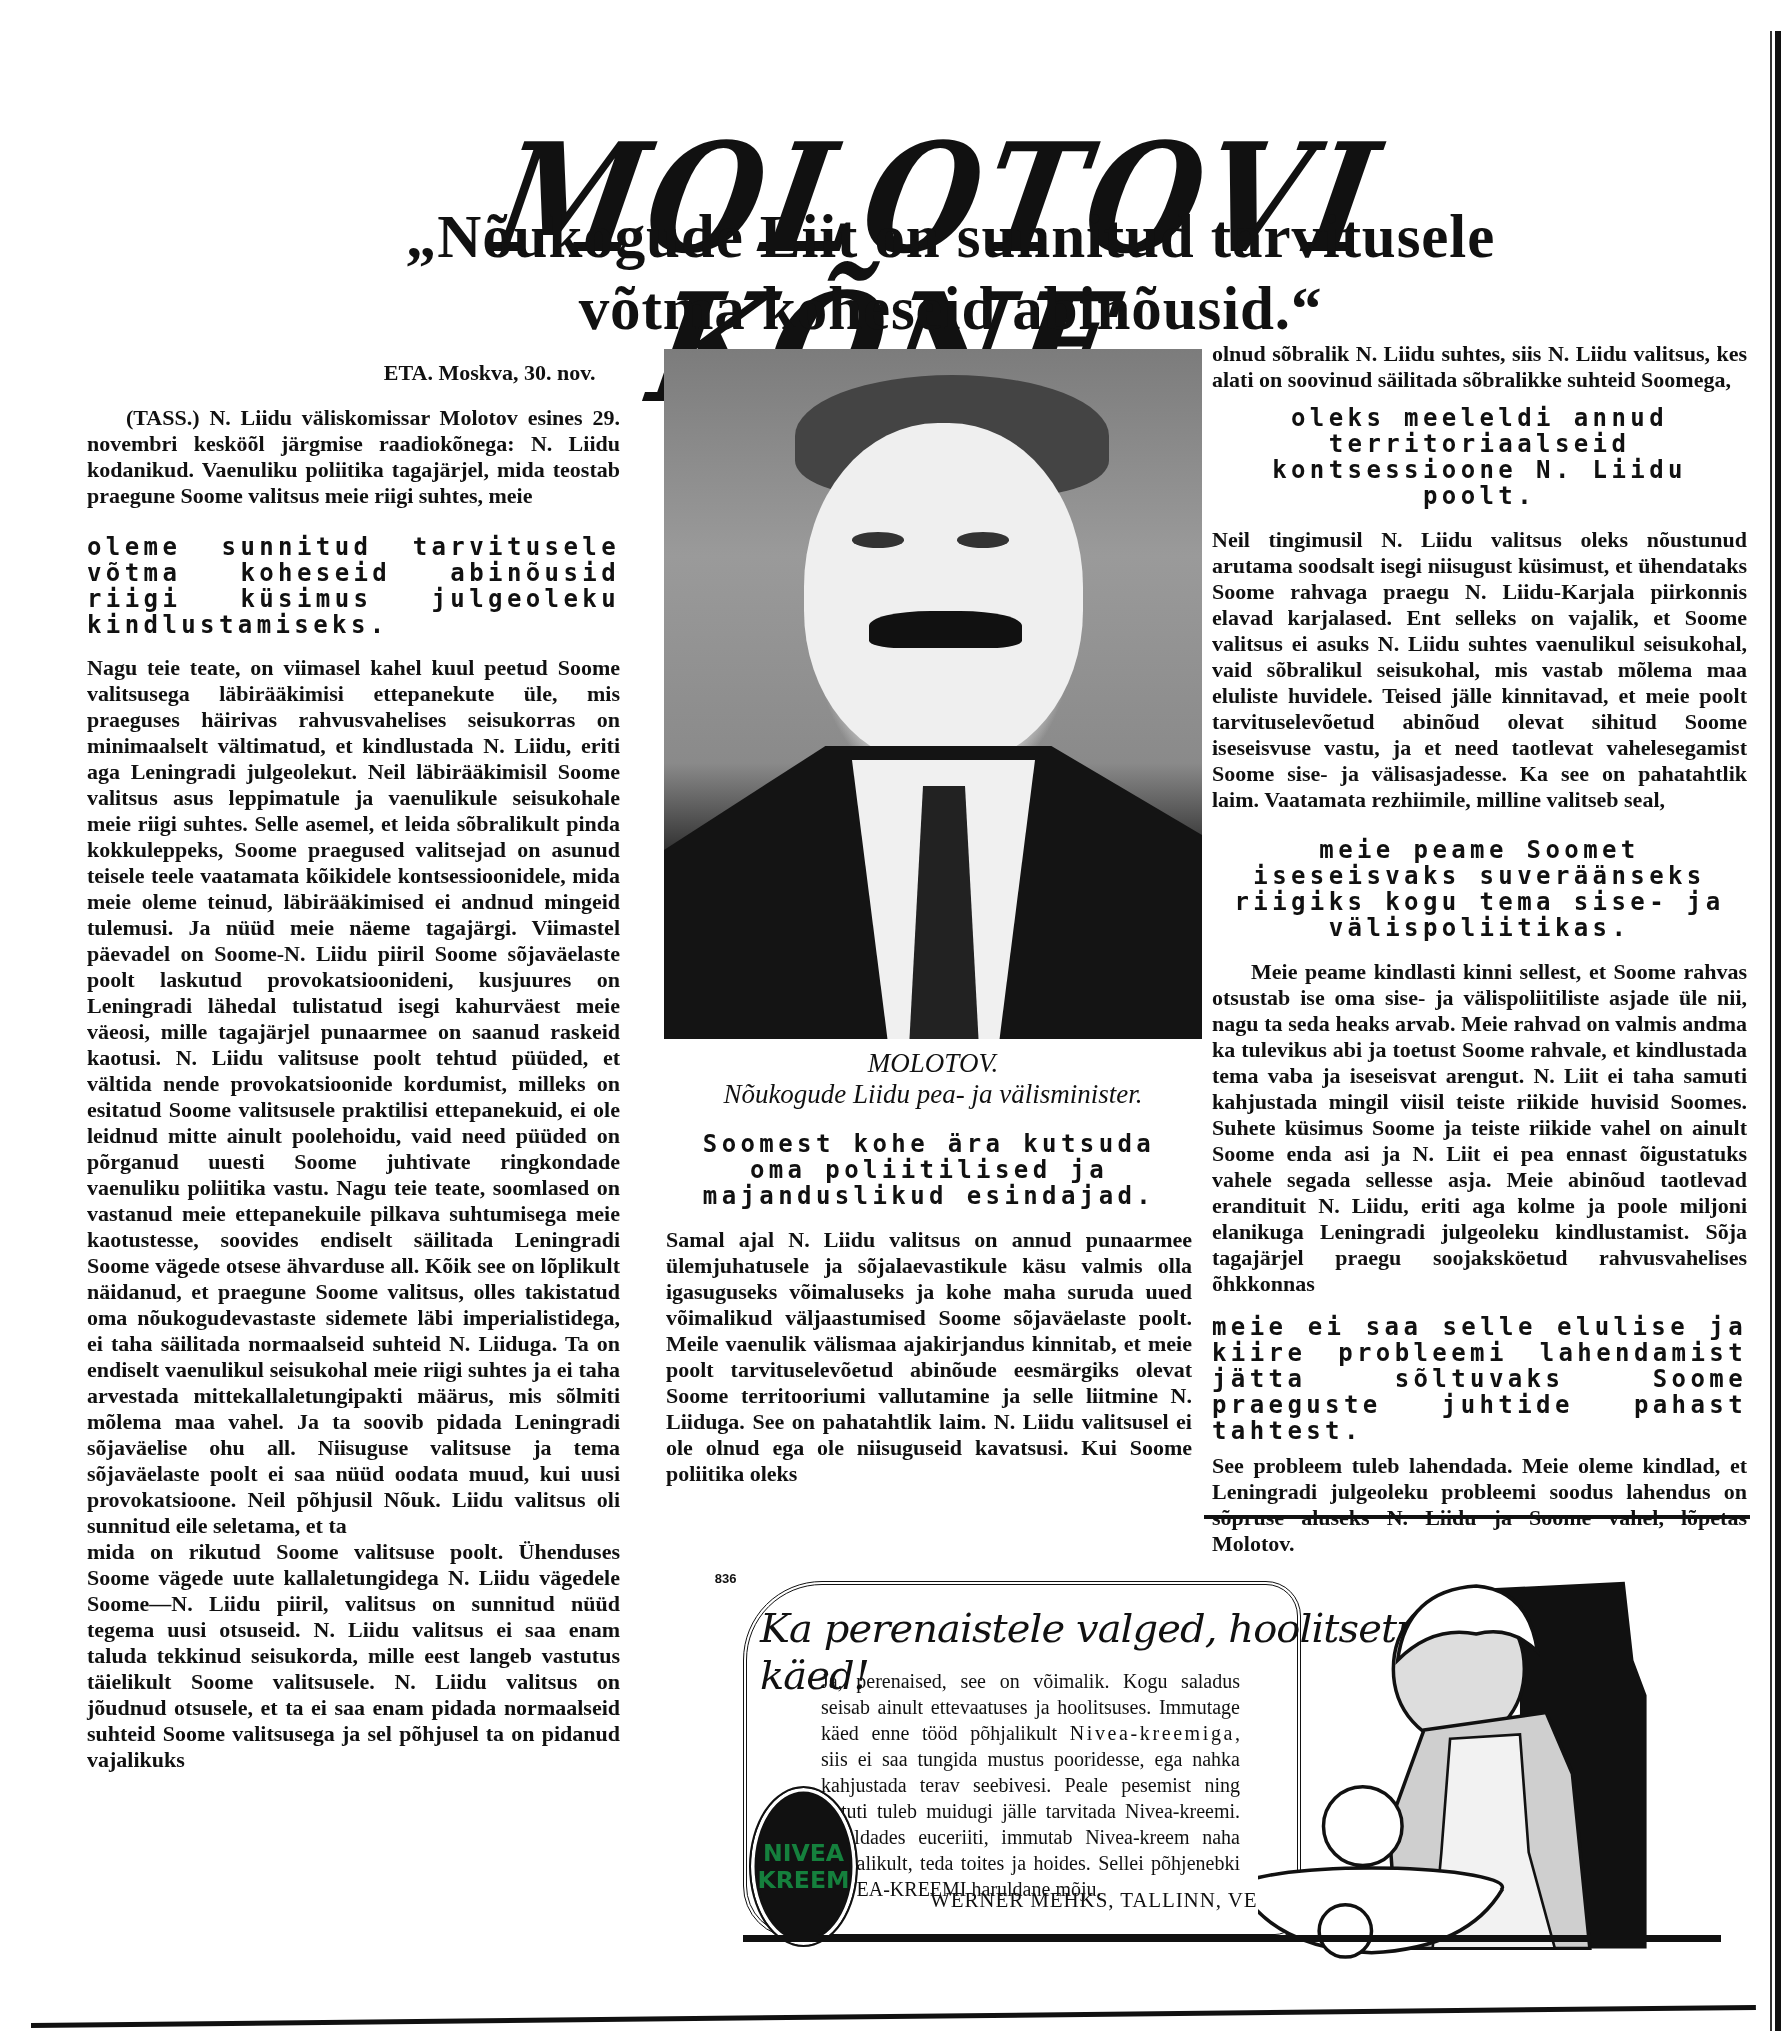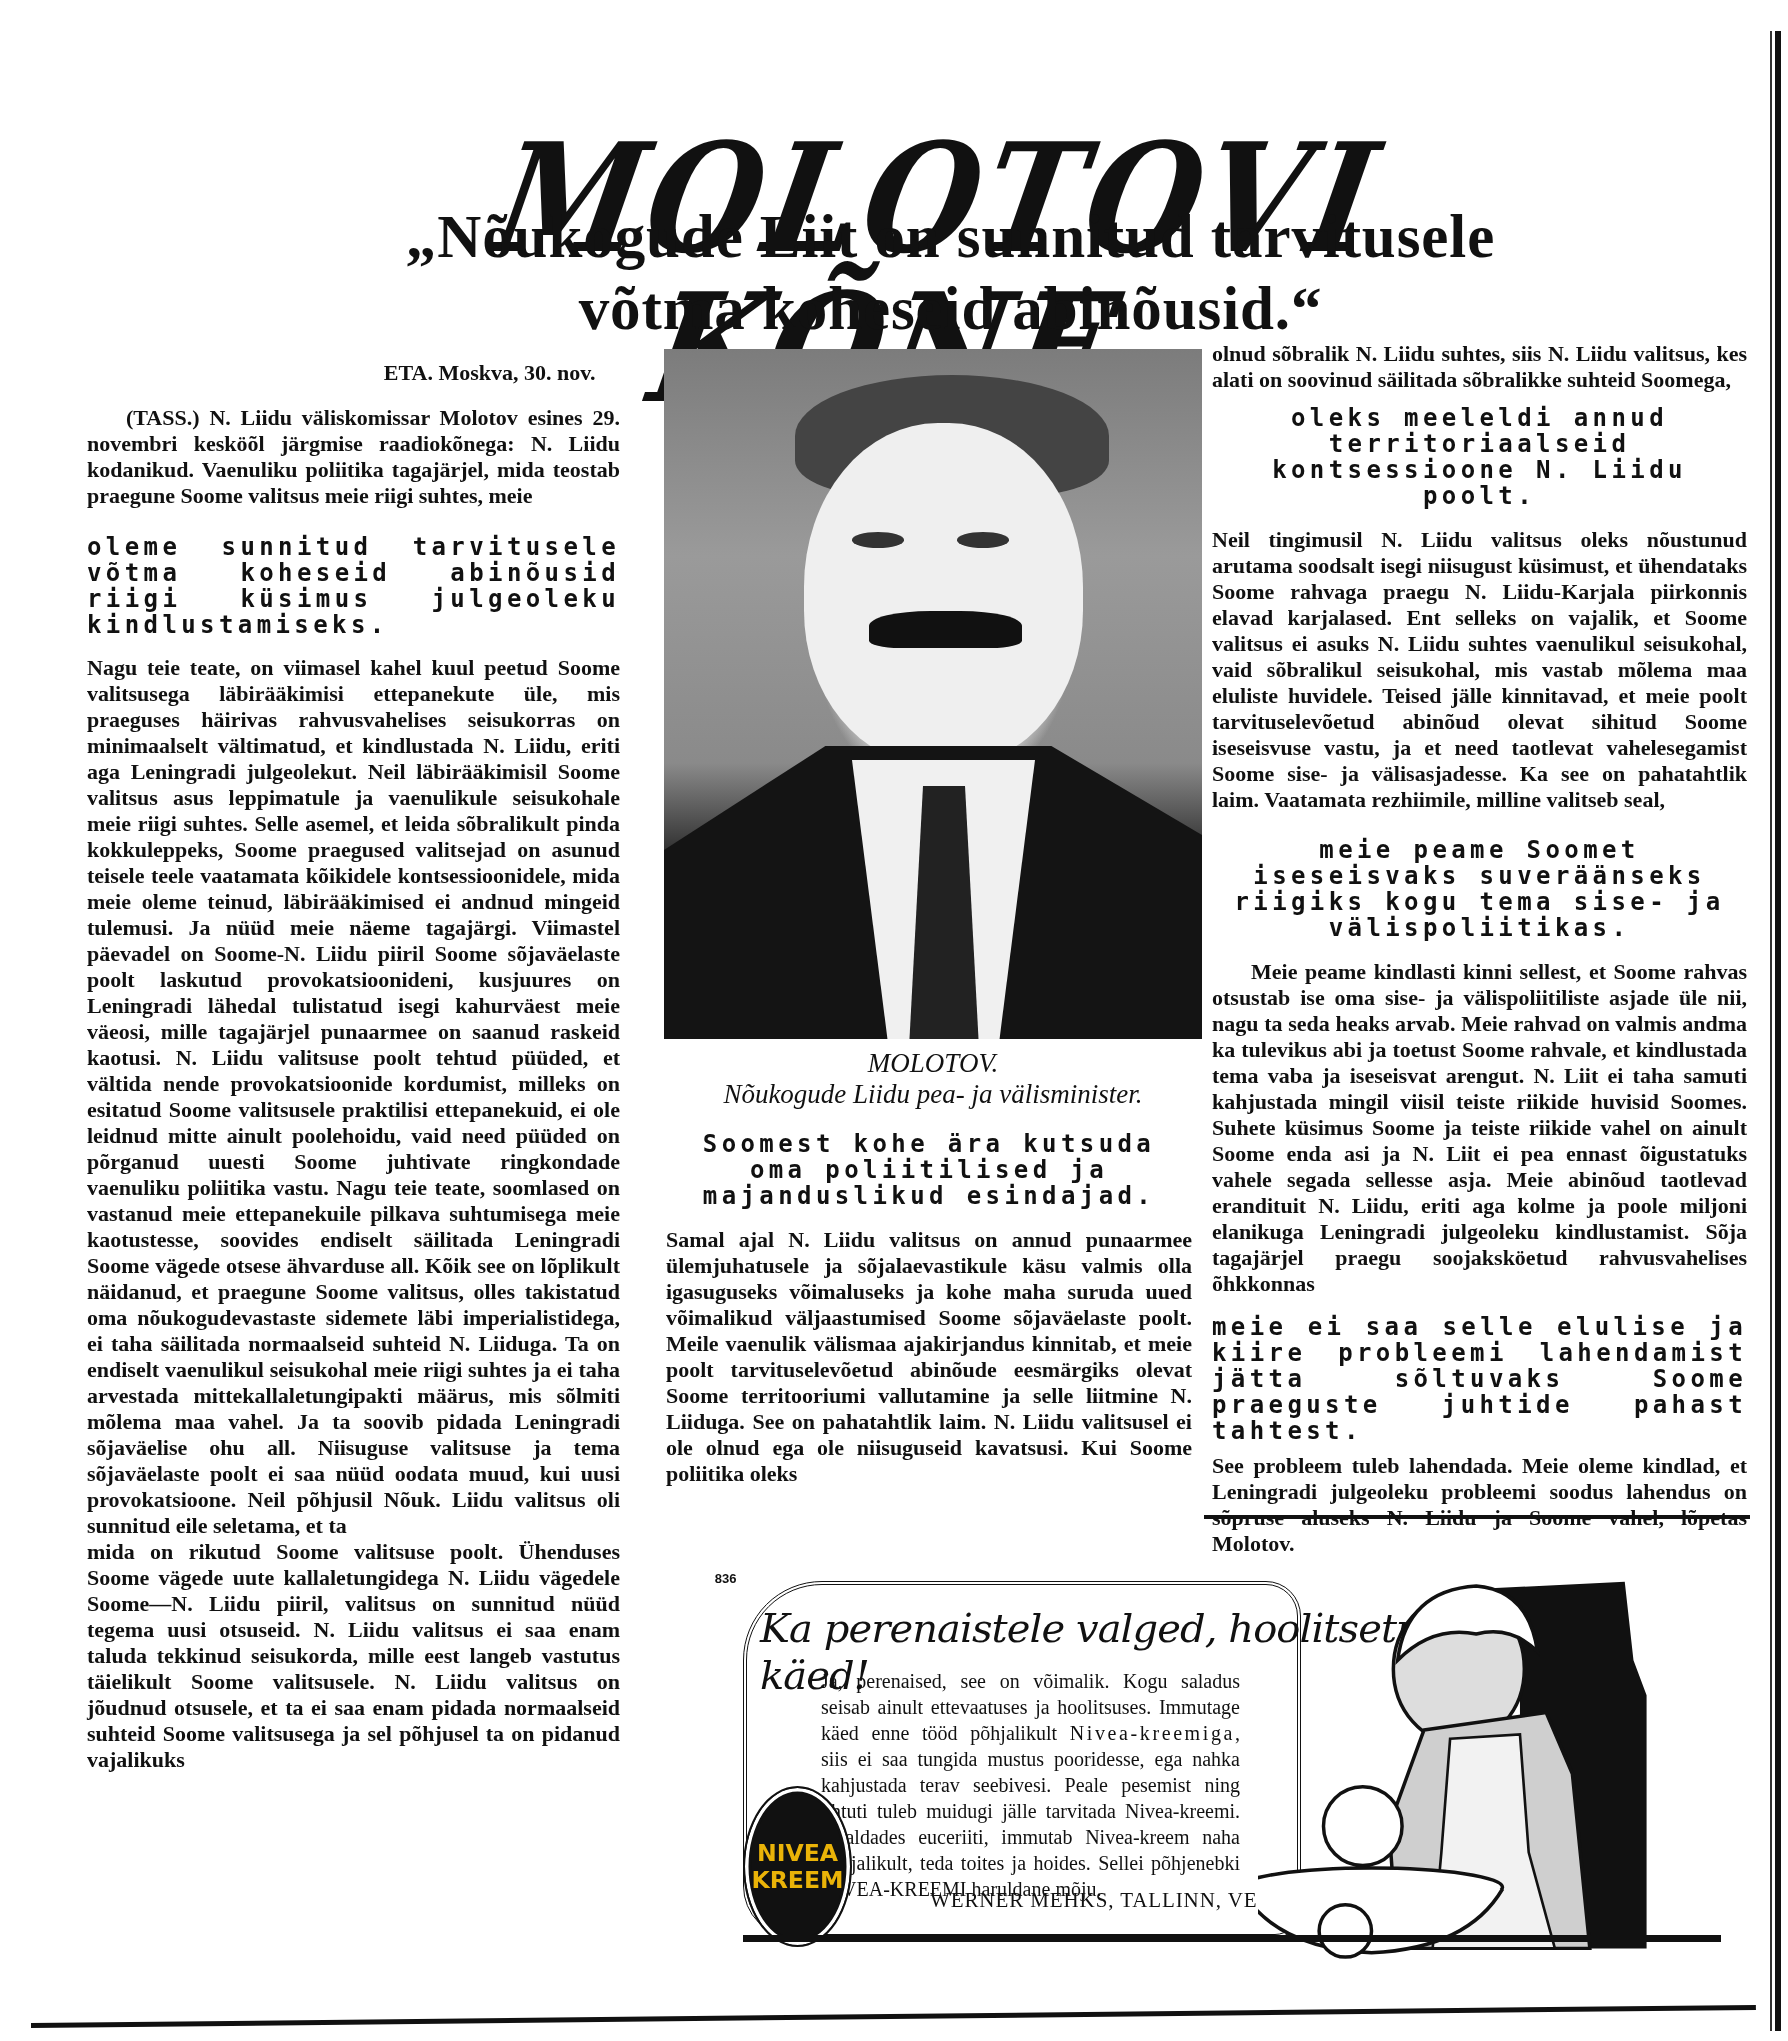--- a/index.html
+++ b/index.html
@@ -103,24 +103,24 @@
   .ad-body {
     position: absolute; left: 122px; top: 122px; width: 419px;
     font-family: "Liberation Serif", serif; font-size: 20px; line-height: 26px; text-align: justify;
   }
   .ad-body .nv { letter-spacing: 2.6px; }
   .ad-address {
     position: absolute; left: 231px; top: 342px; font-family: "Liberation Serif", serif;
     font-size: 21px; letter-spacing: 0.9px;
   }
   .nivea-badge {
-    position: absolute; left: 44px; top: 240px; width: 105px; height: 157px; border-radius: 50%;
+    position: absolute; left: 50px; top: 240px; width: 105px; height: 157px; border-radius: 50%;
     background: #111; border: 2.6px solid #111; box-shadow: inset 0 0 0 3.5px #fff, inset 0 0 0 6.1px #111;
     display: flex; flex-direction: column; justify-content: center; align-items: center;
-    color: #eab308; font-family: "DejaVu Sans", sans-serif; font-weight: 700; font-size: 23.6px; line-height: 27px;
+    color: #15803d; font-family: "DejaVu Sans", sans-serif; font-weight: 700; font-size: 23.6px; line-height: 27px;
   }
   .ad-illustration {
     position: absolute; left: 559px; top: 17.5px; width: 489px; height: 402px;
   }
   .ad-base { position: absolute; left: 44px; top: 389px; width: 978px; height: 7px; background: #111; }
 </style>
 </head>
 <body>
 
 <div class="right-rule"></div>

